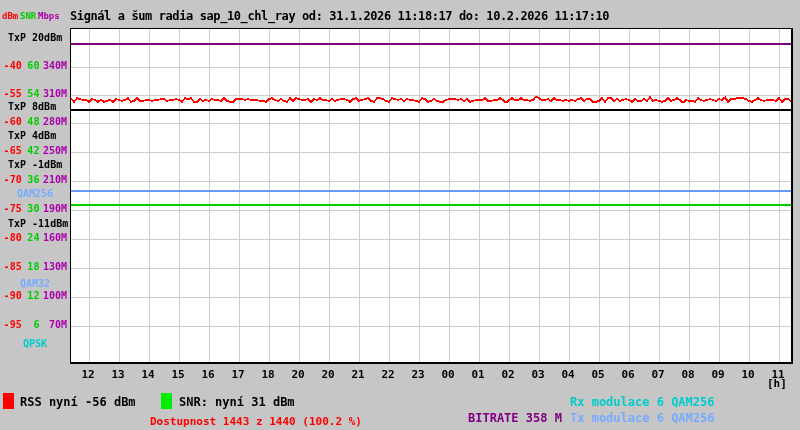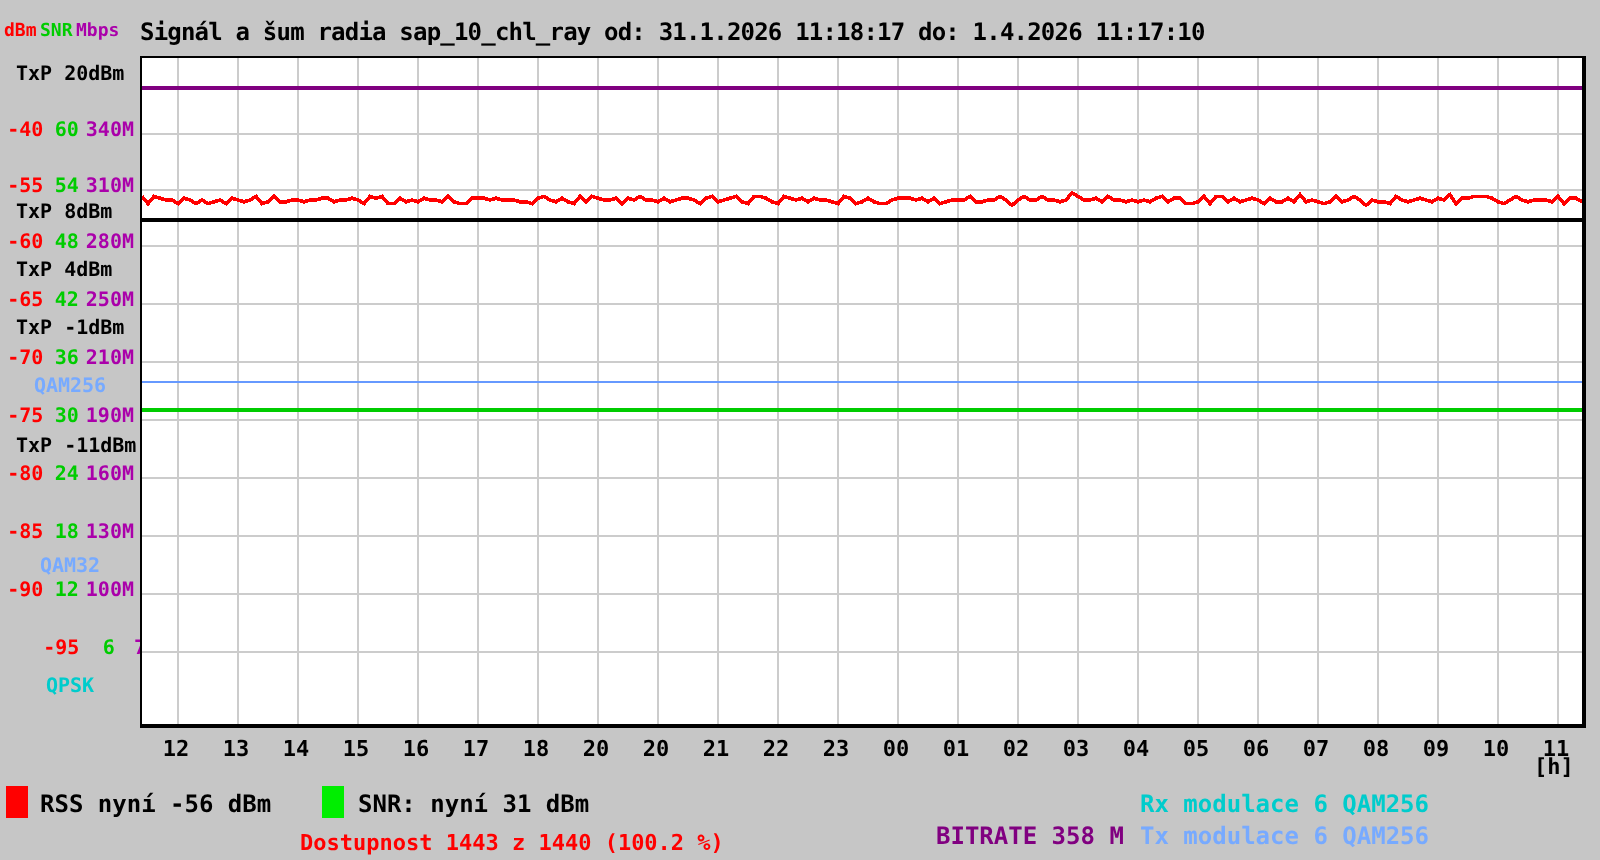--- a/index.html
+++ b/index.html
@@ -48,21 +48,21 @@
   .leg-txmod{left:570px; top:411px; color:#77AAFF;}
 </style>
 </head>
 <body>
 
 <div class="screen">
 
   <span class="hdr-unit hdr-dbm">dBm</span>
   <span class="hdr-unit hdr-snr">SNR</span>
   <span class="hdr-unit hdr-mbps">Mbps</span>
-  <span class="title">Signál a šum radia sap_10_chl_ray od: 31.1.2026 11:18:17 do: 1.4.2026 11:17:10</span>
+  <span class="title">Signál a šum radia sap_10_chl_ray od: 31.1.2026 11:18:17 do: 10.2.2026 11:17:10</span>
 
   <div class="yaxis" id="yaxis">
       <div class="yrow txp" style="top: 32px;">TxP 20dBm</div>
       <div class="yrow scale" style="top: 60px;">
         <span class="c-dbm">-40</span>
         <span class="c-snr">60</span>
         <span class="c-mbps">340M</span>
       </div>
       <div class="yrow scale" style="top: 88px;">
         <span class="c-dbm">-55</span>
@@ -103,21 +103,21 @@
         <span class="c-dbm">-85</span>
         <span class="c-snr">18</span>
         <span class="c-mbps">130M</span>
       </div>
       <div class="yrow mod" style="top: 278px; color: rgb(119, 170, 255);">QAM32</div>
       <div class="yrow scale" style="top: 290px;">
         <span class="c-dbm">-90</span>
         <span class="c-snr">12</span>
         <span class="c-mbps">100M</span>
       </div>
-      <div class="yrow scale" style="top: 319px; margin-left: 18px;">
+      <div class="yrow scale" style="top: 319px;">
         <span class="c-dbm">-95</span>
         <span class="c-snr">6</span>
         <span class="c-mbps">70M</span>
       </div>
       <div class="yrow mod" style="top: 338px; color: rgb(0, 204, 204);">QPSK</div>
     </div>
 
   <div class="plot">
     <svg id="chart-svg" width="720" height="333" viewBox="0 0 720 333" shape-rendering="crispEdges">
         <line x1="18" y1="0" x2="18" y2="333" stroke="#CCCCCC" stroke-width="1"></line>

